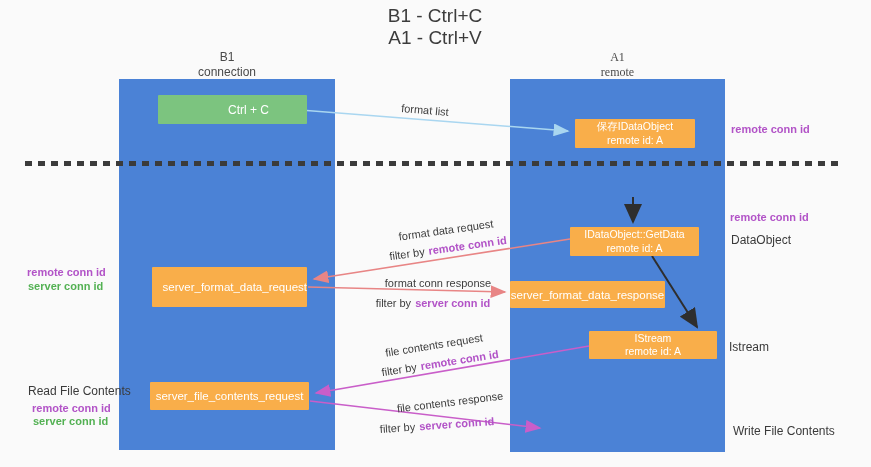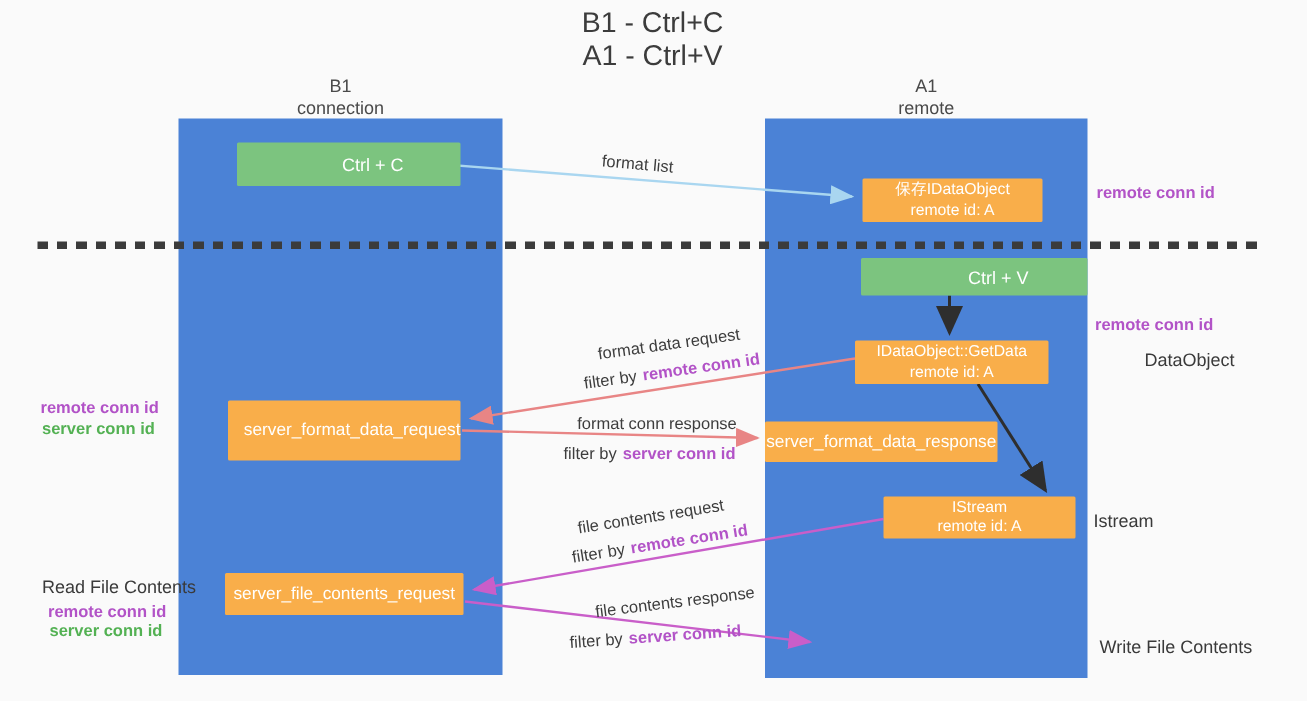--- a/index.html
+++ b/index.html
@@ -4,21 +4,21 @@
 <style>
   html,body{margin:0;padding:0;background:#fafafa;font-family:"Liberation Sans",sans-serif;}
   .canvas{position:relative;width:871px;height:467px;background:#fafafa;overflow:hidden;}
   .abs{position:absolute;}
   .title{left:350px;top:5px;width:170px;text-align:center;font-size:19px;color:#3c3c3c;line-height:1.18;}
   .lane{background:#4b82d6;}
   .lane-left{left:119px;top:79px;width:216px;height:371px;}
   .lane-right{left:510px;top:79px;width:215px;height:373px;}
   .lane-header{text-align:center;font-size:12px;color:#4a4a4a;line-height:1.25;}
   .hdr-left{left:119px;top:50px;width:216px;}
-  .hdr-right{left:510px;top:50px;width:215px;}
+  .hdr-right{left:510px;top:50px;width:215px;font-family:Liberation Serif, serif;}
   .dashline{left:25px;top:161px;width:813px;height:5px;
     background:repeating-linear-gradient(to right,#3b3b3b 0 7px,transparent 7px 13px);}
   .box{display:flex;flex-direction:column;align-items:center;justify-content:center;
     color:#fff;text-align:center;border-radius:1px;}
   .green{background:#7cc47f;padding-left:32px;}
   .orange{background:#f9ae4a;}
   .box .l1,.box .l2{font-size:10.5px;line-height:1.25;}
   .single{font-size:11.5px;}
   .b-ctrlc{left:158px;top:95px;width:117px;height:29px;font-size:12px;}
   .b-save{left:575px;top:119px;width:120px;height:29px;}
@@ -86,44 +86,41 @@
 
   <div class="abs dashline"></div>
 
   <div class="abs box green b-ctrlc">
     <span>Ctrl + C</span>
   </div>
   <div class="abs box orange b-save">
     <span class="l1">保存IDataObject</span>
     <span class="l2">remote id: A</span>
   </div>
-  <div class="abs box green b-ctrlv">
-    <span>Ctrl + V</span>
-  </div>
   <div class="abs box orange b-getdata">
     <span class="l1">IDataObject::GetData</span>
     <span class="l2">remote id: A</span>
   </div>
   <div class="abs box orange b-freq">
     <span class="single">server_format_data_request</span>
   </div>
   <div class="abs box orange b-fresp">
     <span class="single">server_format_data_response</span>
   </div>
   <div class="abs box orange b-istream">
     <span class="l1">IStream</span>
     <span class="l2">remote id: A</span>
   </div>
   <div class="abs box orange b-fcreq">
     <span class="single">server_file_contents_request</span>
   </div>
 
   <div class="abs side purple" style="left:731px;top:123px;">remote conn id</div>
   <div class="abs side purple" style="left:730px;top:211px;">remote conn id</div>
-  <div class="abs side dark" style="left:731px;top:233px;margin-left:32px;">DataObject</div>
+  <div class="abs side dark" style="left:731px;top:233px;">DataObject</div>
   <div class="abs side dark" style="left:729px;top:340px;">Istream</div>
   <div class="abs side dark" style="left:733px;top:424px;">Write File Contents</div>
 
   <div class="abs side purple" style="left:27px;top:266px;">remote conn id</div>
   <div class="abs side greent" style="left:28px;top:280px;">server conn id</div>
   <div class="abs side dark" style="left:28px;top:384px;">Read File Contents</div>
   <div class="abs side purple" style="left:32px;top:402px;">remote conn id</div>
   <div class="abs side greent" style="left:33px;top:415px;">server conn id</div>
 
   <div class="abs alabel center" style="left:425px;top:110px;transform:translate(-50%,-50%) rotate(5deg);">format list</div>

